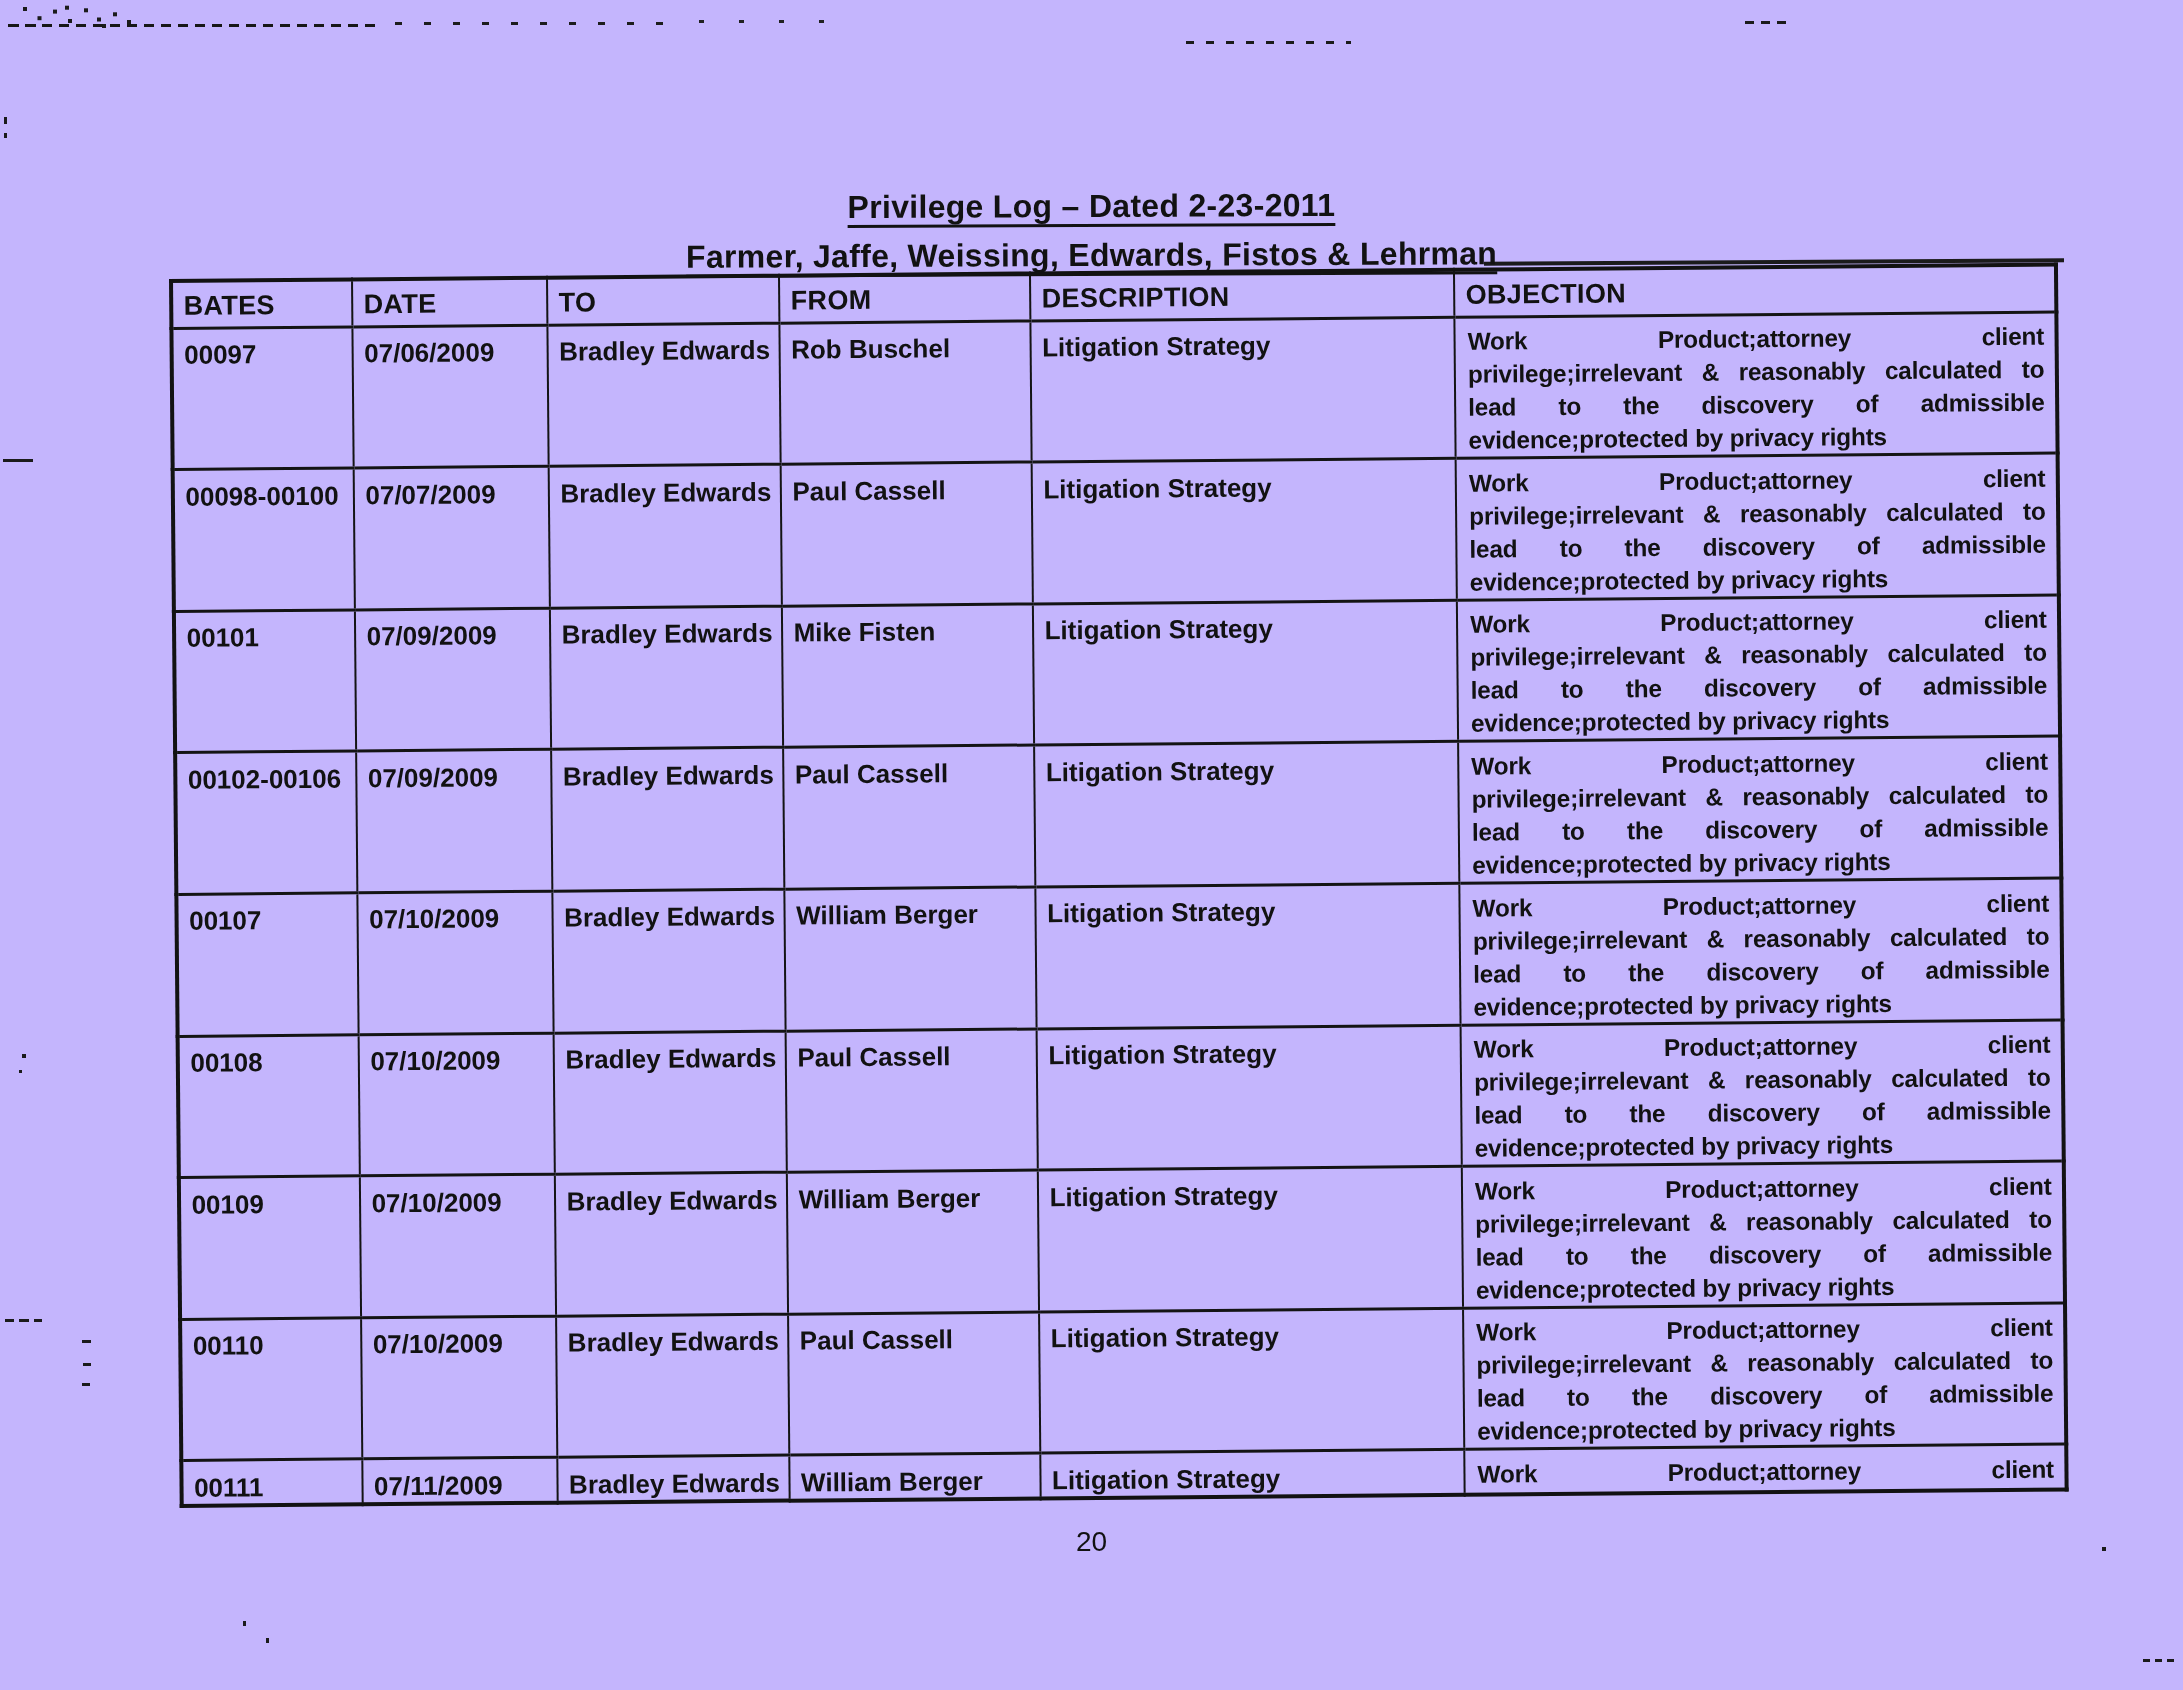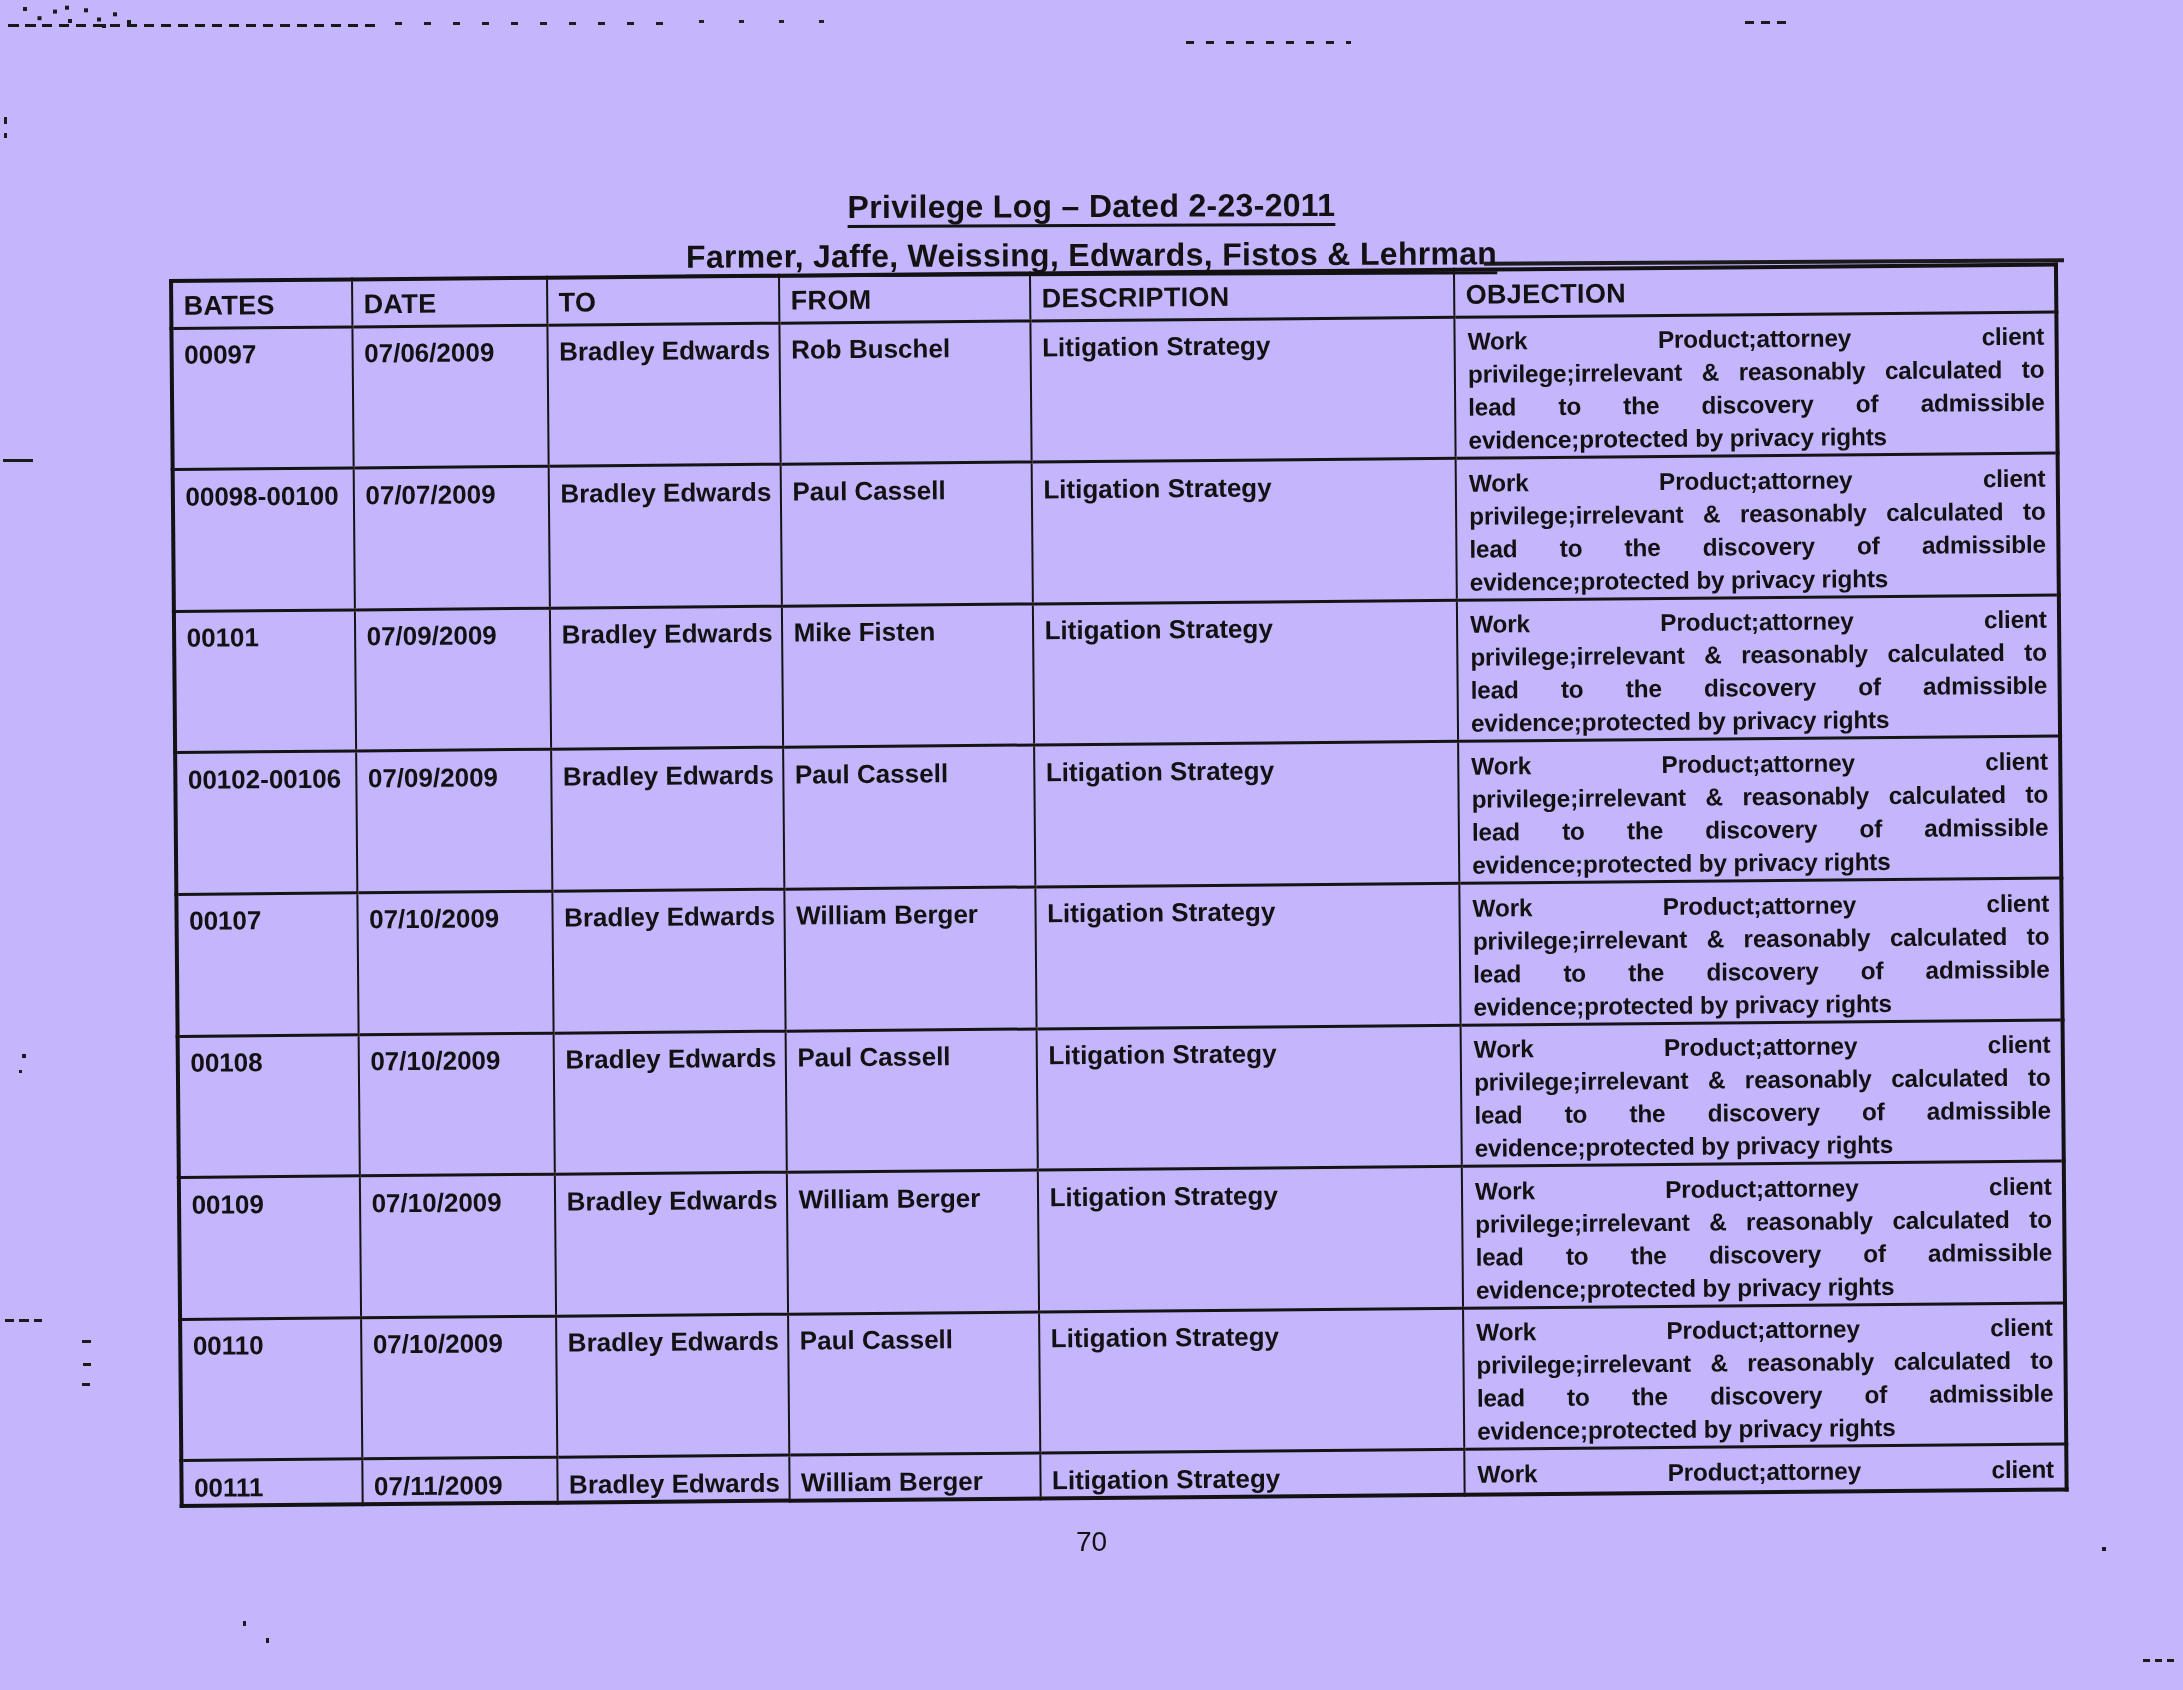--- a/index.html
+++ b/index.html
@@ -233,16 +233,16 @@
           <td>Bradley Edwards</td>
           <td>William Berger</td>
           <td>Litigation Strategy</td>
           <td class="obj">
             <div class="obj-line">Work Product;attorney client</div>
           </td>
         </tr>
       </tbody>
   </table>
 
-  <div class="page-number">70</div>
+  <div class="page-number">20</div>
 
 </div>
 
 
 </body></html>

